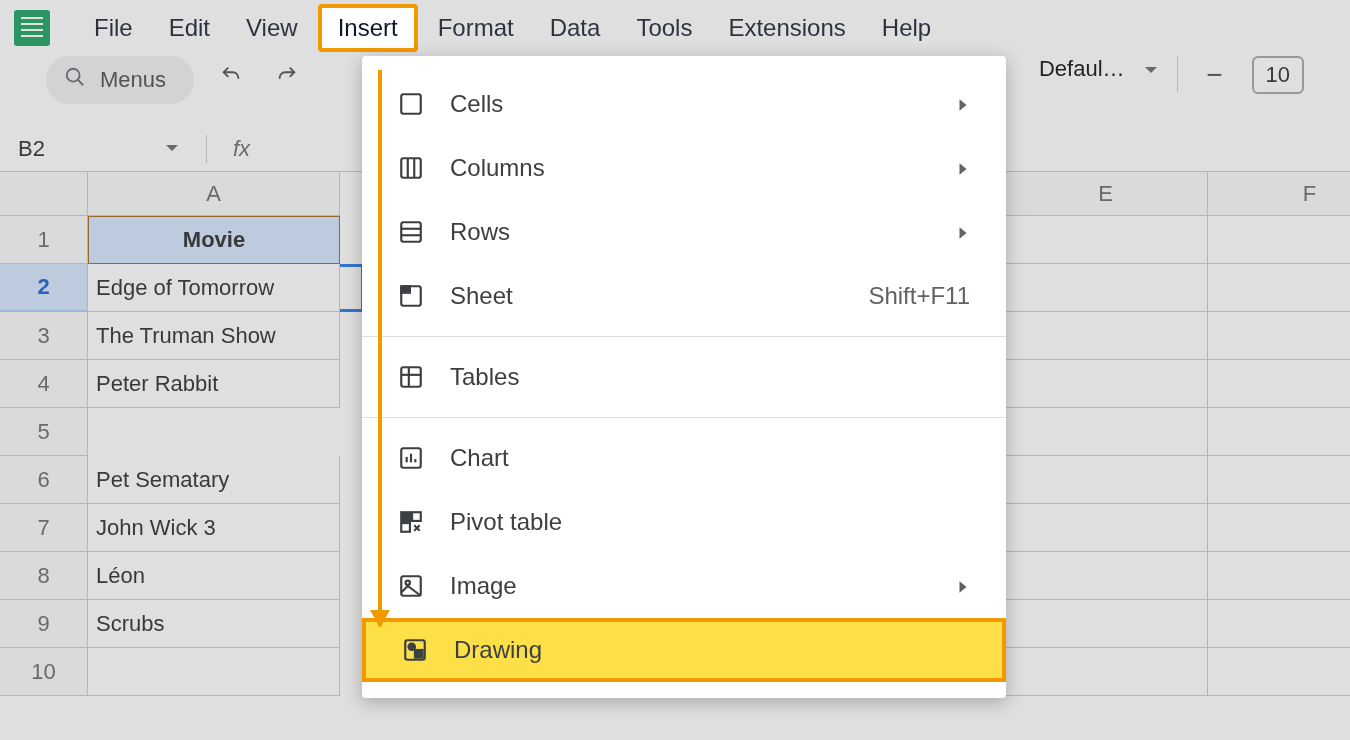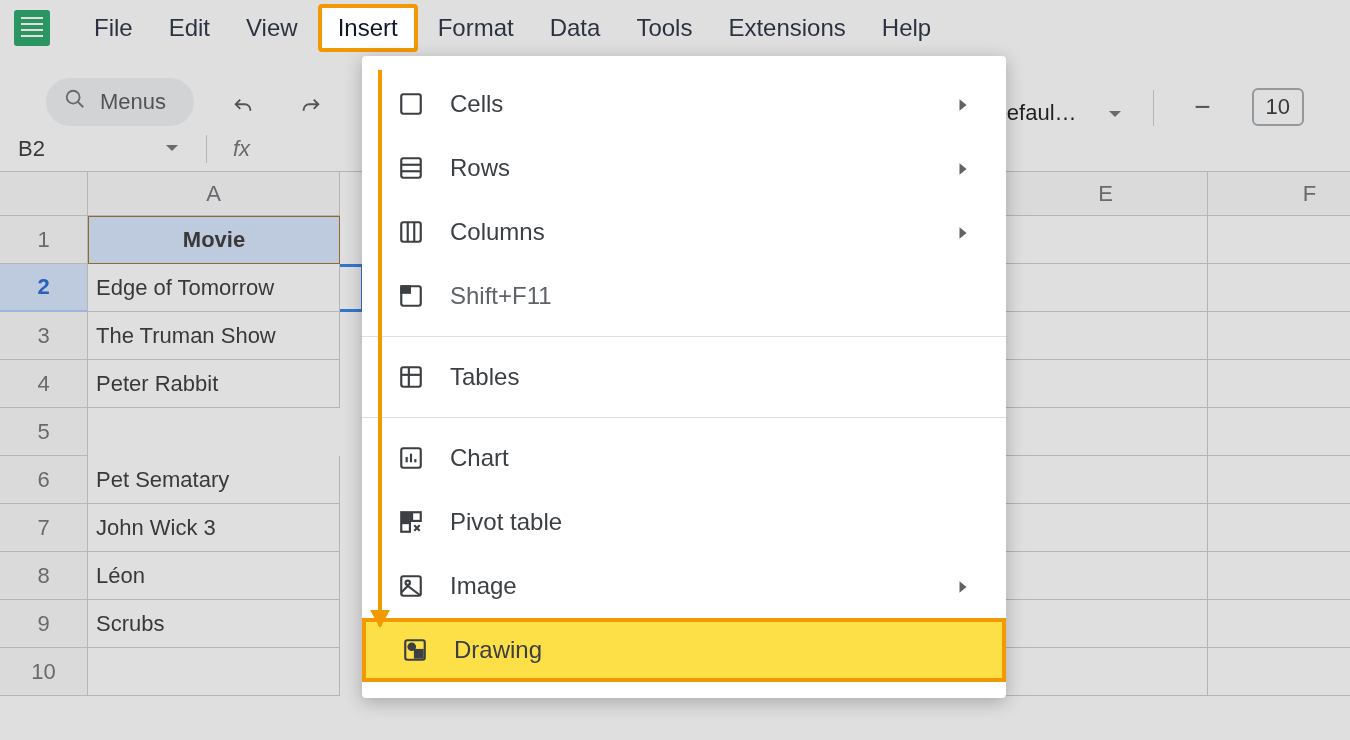--- a/index.html
+++ b/index.html
@@ -3,21 +3,21 @@
 <meta charset="utf-8">
 <style>
 * { box-sizing: border-box; margin: 0; padding: 0; font-family: Arial, Helvetica, sans-serif; }
 html, body { width: 1350px; height: 740px; overflow: hidden; background: #fff; }
 .dim-overlay { position: absolute; inset: 0; background: rgba(128,128,128,0.25); pointer-events: none; z-index: 5; }
 .menubar { display: flex; align-items: center; height: 56px; padding: 0 14px; gap: 4px; font-size: 24px; color: #0f172a; }
 .menubar .logo { width: 36px; height: 36px; margin-right: 24px; background: #0f9d58; border-radius: 3px; position: relative; }
 .menubar .logo::after { content: ""; position: absolute; inset: 7px 7px 7px 7px; background: repeating-linear-gradient(#fff, #fff 2px, #0f9d58 2px, #0f9d58 6px); }
 .menuitem { padding: 6px 16px; cursor: pointer; border-radius: 4px; }
 .menuitem.active { border: 4px solid #f29900; border-radius: 4px; background: #fff; position: relative; z-index: 20; }
-.toolbar { display: flex; align-items: flex-end; height: 70px; padding: 0 46px; gap: 30px; font-size: 22px; color: #444; }
+.toolbar { display: flex; align-items: flex-start; height: 70px; padding: 0 46px; gap: 18px; font-size: 22px; color: #444; }
 .search-pill { display: flex; align-items: center; gap: 14px; background: #edeff2; border-radius: 999px; padding: 10px 28px 10px 18px; }
 .search-pill svg { width: 22px; height: 22px; }
 .tb-btn { display: flex; align-items: center; justify-content: center; width: 38px; height: 38px; cursor: pointer; }
 .tb-btn svg { width: 22px; height: 22px; stroke: #444; fill: none; stroke-width: 2; }
 .default-label { font-size: 22px; color: #000000; }
 .fontsize-box { border: 2px solid #9aa0a6; border-radius: 6px; padding: 4px 12px; font-size: 22px; color: #222; }
 .vdiv { width: 1px; height: 36px; background: #c7c7c7; }
 .spacer { flex: 1; }
 .namebox-row { display: flex; align-items: center; height: 46px; padding-left: 18px; gap: 26px; border-bottom: 1px solid #c7c7c7; }
 .namebox { font-size: 22px; color: #222; width: 120px; }
@@ -227,49 +227,50 @@
       </span>
       <span class="dd-label">Cells</span>
       <span class="dd-sub"><svg viewBox="0 0 12 12">
           <path d="M3 1l6 5-6 5" fill="#5f6368"></path>
         </svg></span>
     </div>
     <div class="dd-item">
       <span class="dd-icon">
         <svg viewBox="0 0 24 24">
           <rect x="3" y="3" width="18" height="18" rx="2"></rect>
+          <line x1="9" y1="3" x2="9" y2="21"></line>
+          <line x1="15" y1="3" x2="15" y2="21"></line>
+        </svg>
+      </span>
+      <span class="dd-label">Columns</span>
+      <span class="dd-sub"><svg viewBox="0 0 12 12">
+          <path d="M3 1l6 5-6 5" fill="#5f6368"></path>
+        </svg></span>
+    </div>
+    <div class="dd-item">
+      <span class="dd-icon">
+        <svg viewBox="0 0 24 24">
+          <rect x="3" y="3" width="18" height="18" rx="2"></rect>
           <line x1="3" y1="9" x2="21" y2="9"></line>
           <line x1="3" y1="15" x2="21" y2="15"></line>
         </svg>
       </span>
       <span class="dd-label">Rows</span>
       <span class="dd-sub"><svg viewBox="0 0 12 12">
           <path d="M3 1l6 5-6 5" fill="#5f6368"></path>
         </svg></span>
     </div>
     <div class="dd-item">
       <span class="dd-icon">
         <svg viewBox="0 0 24 24">
           <rect x="3" y="3" width="18" height="18" rx="2"></rect>
-          <line x1="9" y1="3" x2="9" y2="21"></line>
-          <line x1="15" y1="3" x2="15" y2="21"></line>
-        </svg>
-      </span>
-      <span class="dd-label">Columns</span>
-      <span class="dd-sub"><svg viewBox="0 0 12 12">
-          <path d="M3 1l6 5-6 5" fill="#5f6368"></path>
-        </svg></span>
-    </div>
-    <div class="dd-item">
-      <span class="dd-icon">
-        <svg viewBox="0 0 24 24">
-          <rect x="3" y="3" width="18" height="18" rx="2"></rect>
           <rect x="3" y="3" width="8" height="6" fill="#3c4043"></rect>
         </svg>
       </span>
+      <span class="dd-label">Sheet</span>
       <span class="dd-short">Shift+F11</span>
     </div>
     <div class="dd-sep"></div>
     <div class="dd-item">
       <span class="dd-icon">
         <svg viewBox="0 0 24 24">
           <rect x="3" y="3" width="18" height="18" rx="2"></rect>
           <line x1="3" y1="10" x2="21" y2="10"></line>
           <line x1="10" y1="3" x2="10" y2="21"></line>
         </svg>

